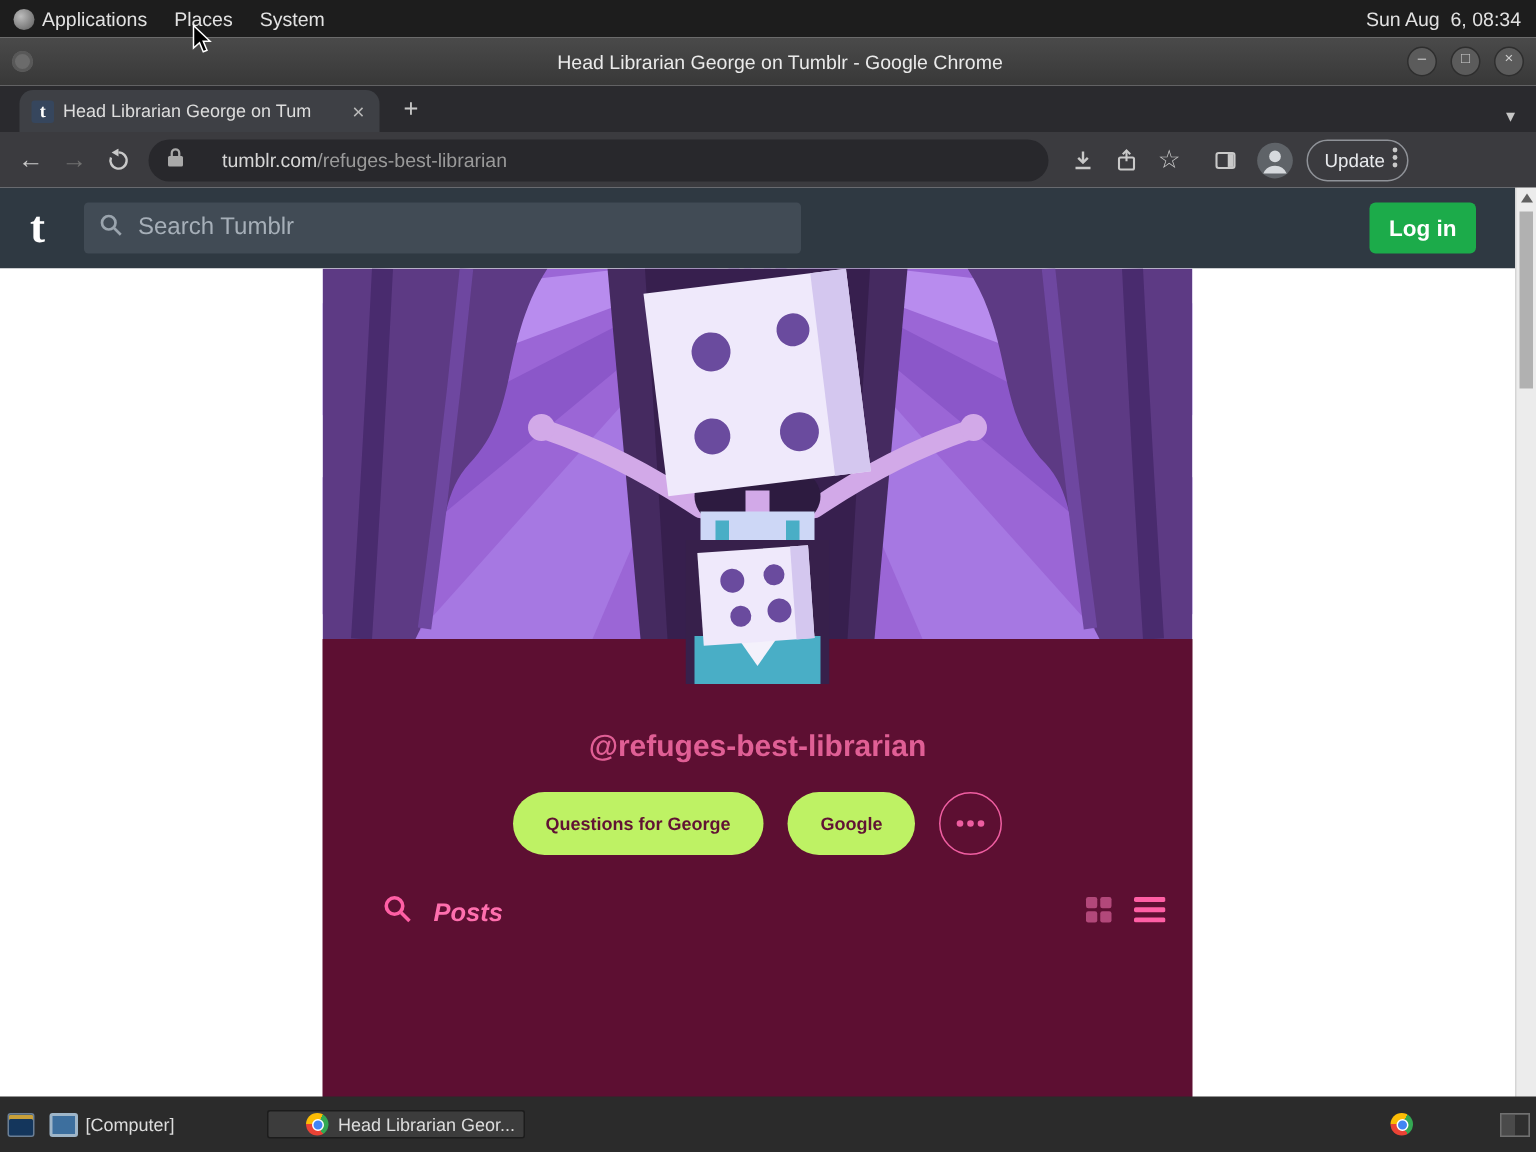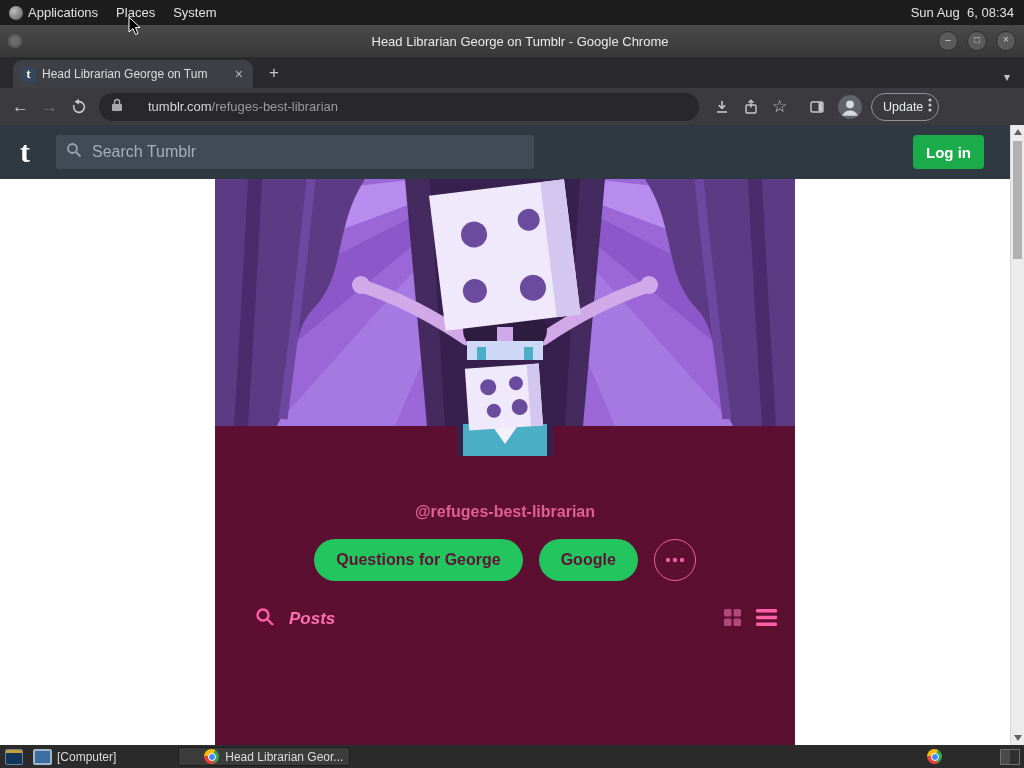--- a/index.html
+++ b/index.html
@@ -65,42 +65,42 @@
   .page{position:absolute;top:54px;left:0;right:14px;bottom:0;background:#fff;overflow:hidden;}
   .card{position:relative;width:580px;height:100%;margin:0 auto;}
   .banner{position:absolute;top:0;left:0;width:580px;height:247px;overflow:hidden;}
   .banner svg{display:block;width:100%;height:100%;}
   .card-body{position:absolute;top:247px;left:0;right:0;bottom:0;background:#5d0f32;display:flex;flex-direction:column;
              align-items:center;padding-top:46px;box-sizing:border-box;}
   .avatar{position:absolute;top:181px;left:50%;transform:translateX(-50%);width:96px;height:96px;z-index:3;}
   .avatar svg{display:block;width:100%;height:100%;}
 
   .blog-title{margin:0;font-size:26px;font-weight:700;color:#ff6fae;letter-spacing:.2px;}
-  .blog-handle{margin-top:31px;font-size:16px;font-weight:700;color:#e05f95;}
+  .blog-handle{margin-top:15px;font-size:20px;font-weight:700;color:#e05f95;}
   .blog-desc{margin-top:10px;width:545px;text-align:center;font-size:16px;line-height:24px;color:#e96b9d;}
   .btn-row{margin-top:18px;display:flex;align-items:center;gap:16px;}
-  .pill-btn{height:42px;border-radius:21px;border:none;background:#22c55e;color:#611234;font-weight:700;font-size:16px;
+  .pill-btn{height:42px;border-radius:21px;border:none;background:#bef264;color:#611234;font-weight:700;font-size:12px;
             padding:0 22px;font-family:"Liberation Sans",sans-serif;}
   .more-btn{width:42px;height:42px;border-radius:50%;border:1.5px solid #ef5ea1;background:transparent;display:flex;
             align-items:center;justify-content:center;padding:0;}
   .posts-row{margin-top:26px;width:100%;display:flex;align-items:center;gap:14px;padding:0 18px 0 40px;box-sizing:border-box;font-style:italic;}
   .posts-label{font-size:17px;font-weight:700;color:#ff6fae;}
   .spacer{flex:1;}
 
   
   .scrollbar{position:absolute;top:0;right:0;bottom:0;width:14px;background:#ececec;border-left:1px solid #d5d5d5;box-sizing:border-box;}
   .sb-arrow{position:absolute;left:0;right:0;height:14px;display:flex;align-items:center;justify-content:center;}
   .sb-arrow.up{top:0;}
   .sb-arrow.down{bottom:0;}
   .sb-arrow.up::after{content:'';border:4px solid transparent;border-bottom:6px solid #606060;margin-top:-4px;}
   .sb-arrow.down::after{content:'';border:4px solid transparent;border-top:6px solid #606060;margin-bottom:-4px;}
   .sb-thumb{position:absolute;top:16px;left:2px;right:2px;height:118px;background:#b1b1b1;}
 
   
-  .taskbar{position:absolute;bottom:0;left:0;right:0;height:23px;background:#2b2b2b;display:flex;align-items:center;
+  .taskbar{position:absolute;bottom:0;left:0;right:0;height:37px;background:#2b2b2b;display:flex;align-items:center;
            color:#dddddd;font-size:12px;z-index:5;}
   .tb-icon1{margin-left:5px;width:16px;height:14px;background:#14365c;border:1px solid #6b7f95;border-radius:2px;
             box-shadow:inset 0 3px 0 #c8a03a;}
   .tb-computer{display:flex;align-items:center;gap:5px;margin-left:10px;}
   .tb-monitor{width:15px;height:12px;border:2px solid #9fb6c9;border-radius:2px;background:#3d6f9e;}
   .tb-task{margin-left:62px;width:172px;height:19px;background:#3c3c3c;border:1px solid #1c1c1c;border-radius:2px;
            display:flex;align-items:center;gap:6px;padding:0 6px;box-sizing:border-box;justify-content:flex-end;}
   .tb-task-label{overflow:hidden;white-space:nowrap;}
   .chrome-logo{width:15px;height:15px;border-radius:50%;flex:none;position:relative;display:inline-block;
                background:conic-gradient(from 150deg,#ea4335 0 120deg,#fbbc05 120deg 240deg,#34a853 240deg 360deg);}

